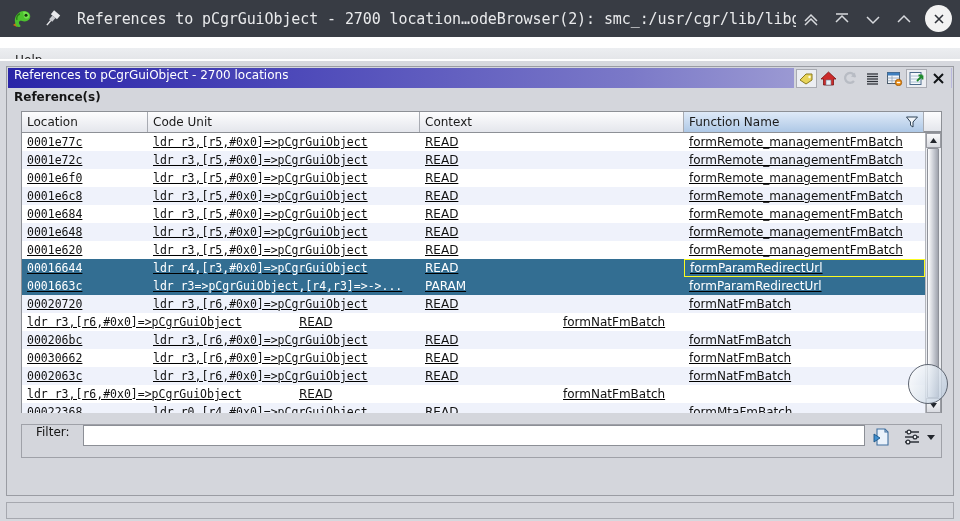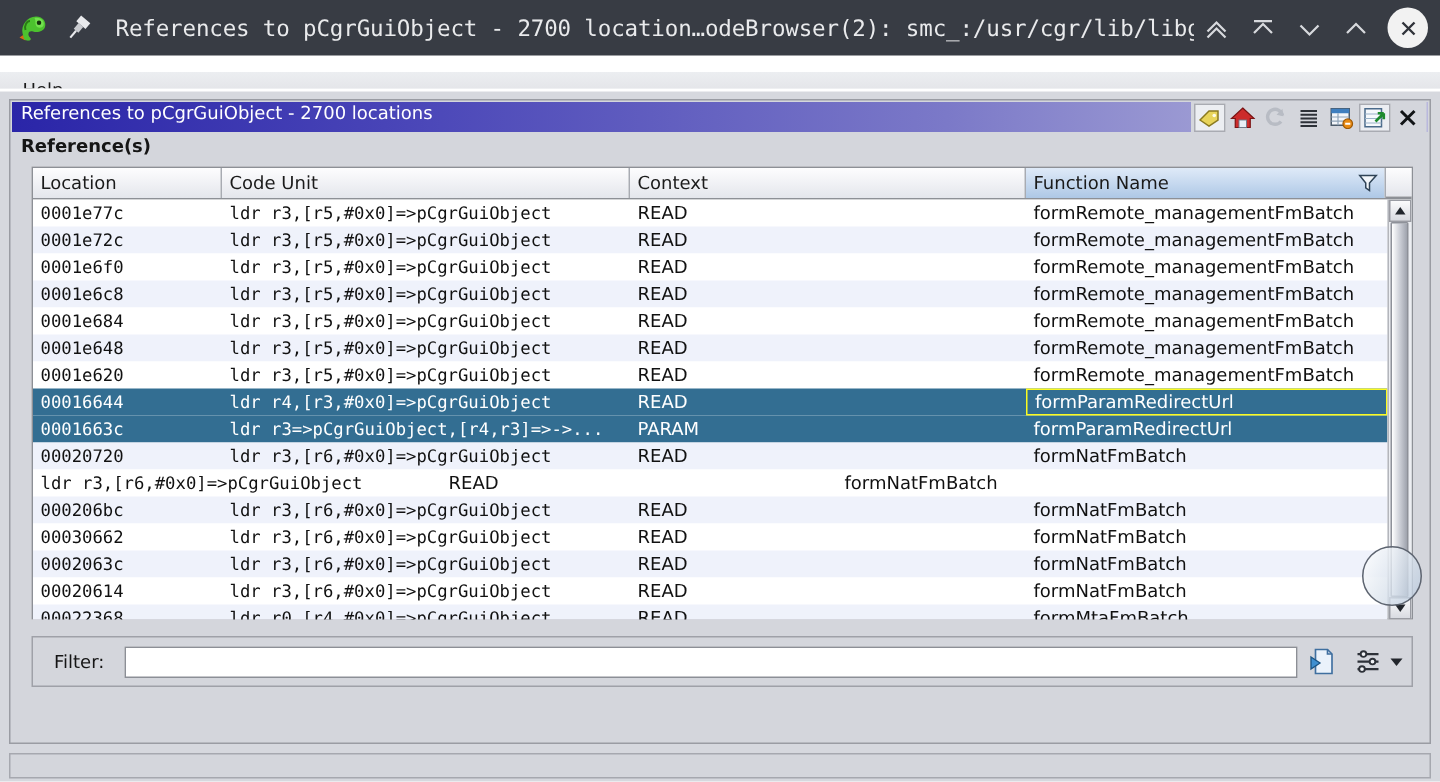--- a/index.html
+++ b/index.html
@@ -89,21 +89,21 @@
     border-right:1px solid #a8abb2;
     position:relative;overflow:hidden;white-space:nowrap;
   }
   .th.sorted{background:linear-gradient(#dfeaf8,#aec8e6);align-items:center;}
   .th .hicon{position:absolute;right:4px;top:3px;}
   .th-spacer{
     flex:0 0 17px;background:linear-gradient(#fdfdfe,#e4e6ec);height:20px;
     border-bottom:1px solid #8d9096;box-sizing:border-box;
   }
 
-  .tbody{position:relative;height:280px;overflow:hidden;display:flex;}
+  .tbody{position:relative;height:280px;overflow:hidden;display:flex;text-decoration:underline;}
   .rows{flex:1 1 auto;}
   .row{display:flex;height:18px;align-items:center;box-sizing:border-box;}
   .row.odd{background:#ffffff;}
   .row.even{background:#eff2fb;}
   .row.sel{background:#336e92;}
   .cell{
     box-sizing:border-box;height:18px;line-height:18px;padding-left:5px;
     font-size:12px;color:#111111;white-space:nowrap;overflow:hidden;
   }
   .cell.mono{font-family:"DejaVu Sans Mono","Liberation Mono",monospace;font-size:11.5px;}
@@ -140,21 +140,21 @@
   .mag{
     position:absolute;left:908px;top:364px;width:40px;height:40px;border-radius:50%;
     background:linear-gradient(120deg,rgba(255,255,255,.88),rgba(182,199,219,.75));
     border:1px solid #5d6470;box-sizing:border-box;pointer-events:none;
   }
 
   
   .filterbar{
     position:absolute;left:14px;top:357px;width:921px;height:34px;
     background:#d4d6dc;border:1px solid #9fa1a8;box-sizing:border-box;
-    display:flex;align-items:center;padding:0 4px;
+    display:flex;align-items:flex-start;padding:0 4px;
   }
   .filter-label{font-size:12px;color:#151515;margin-left:10px;margin-right:13px;}
   .filter-input{
     flex:1 1 auto;height:21px;background:#ffffff;border:1px solid #8c8f96;
     box-sizing:border-box;font-size:12px;padding:0 4px;color:#111;
     font-family:"DejaVu Sans","Liberation Sans",sans-serif;
   }
   .filter-input::placeholder{color:#9a9a9a;}
   .fbtn{width:26px;height:24px;display:flex;align-items:center;justify-content:center;margin-left:4px;position:relative;}
   .fcaret{width:12px;height:24px;display:flex;align-items:center;justify-content:center;}
@@ -404,21 +404,20 @@
                 <div class="cell c-ctx">READ</div>
                 <div class="cell c-fn">formNatFmBatch</div>
               </div>
               <div class="row even">
                 <div class="cell c-loc mono">0002063c</div>
                 <div class="cell c-cu mono">ldr r3,[r6,#0x0]=&gt;pCgrGuiObject</div>
                 <div class="cell c-ctx">READ</div>
                 <div class="cell c-fn">formNatFmBatch</div>
               </div>
               <div class="row odd">
-                <div class="cell c-loc mono">00020614</div>
                 <div class="cell c-cu mono">ldr r3,[r6,#0x0]=&gt;pCgrGuiObject</div>
                 <div class="cell c-ctx">READ</div>
                 <div class="cell c-fn">formNatFmBatch</div>
               </div>
               <div class="row even">
                 <div class="cell c-loc mono">00022368</div>
                 <div class="cell c-cu mono">ldr r0,[r4,#0x0]=&gt;pCgrGuiObject</div>
                 <div class="cell c-ctx">READ</div>
                 <div class="cell c-fn">formMtaFmBatch</div>
               </div>

